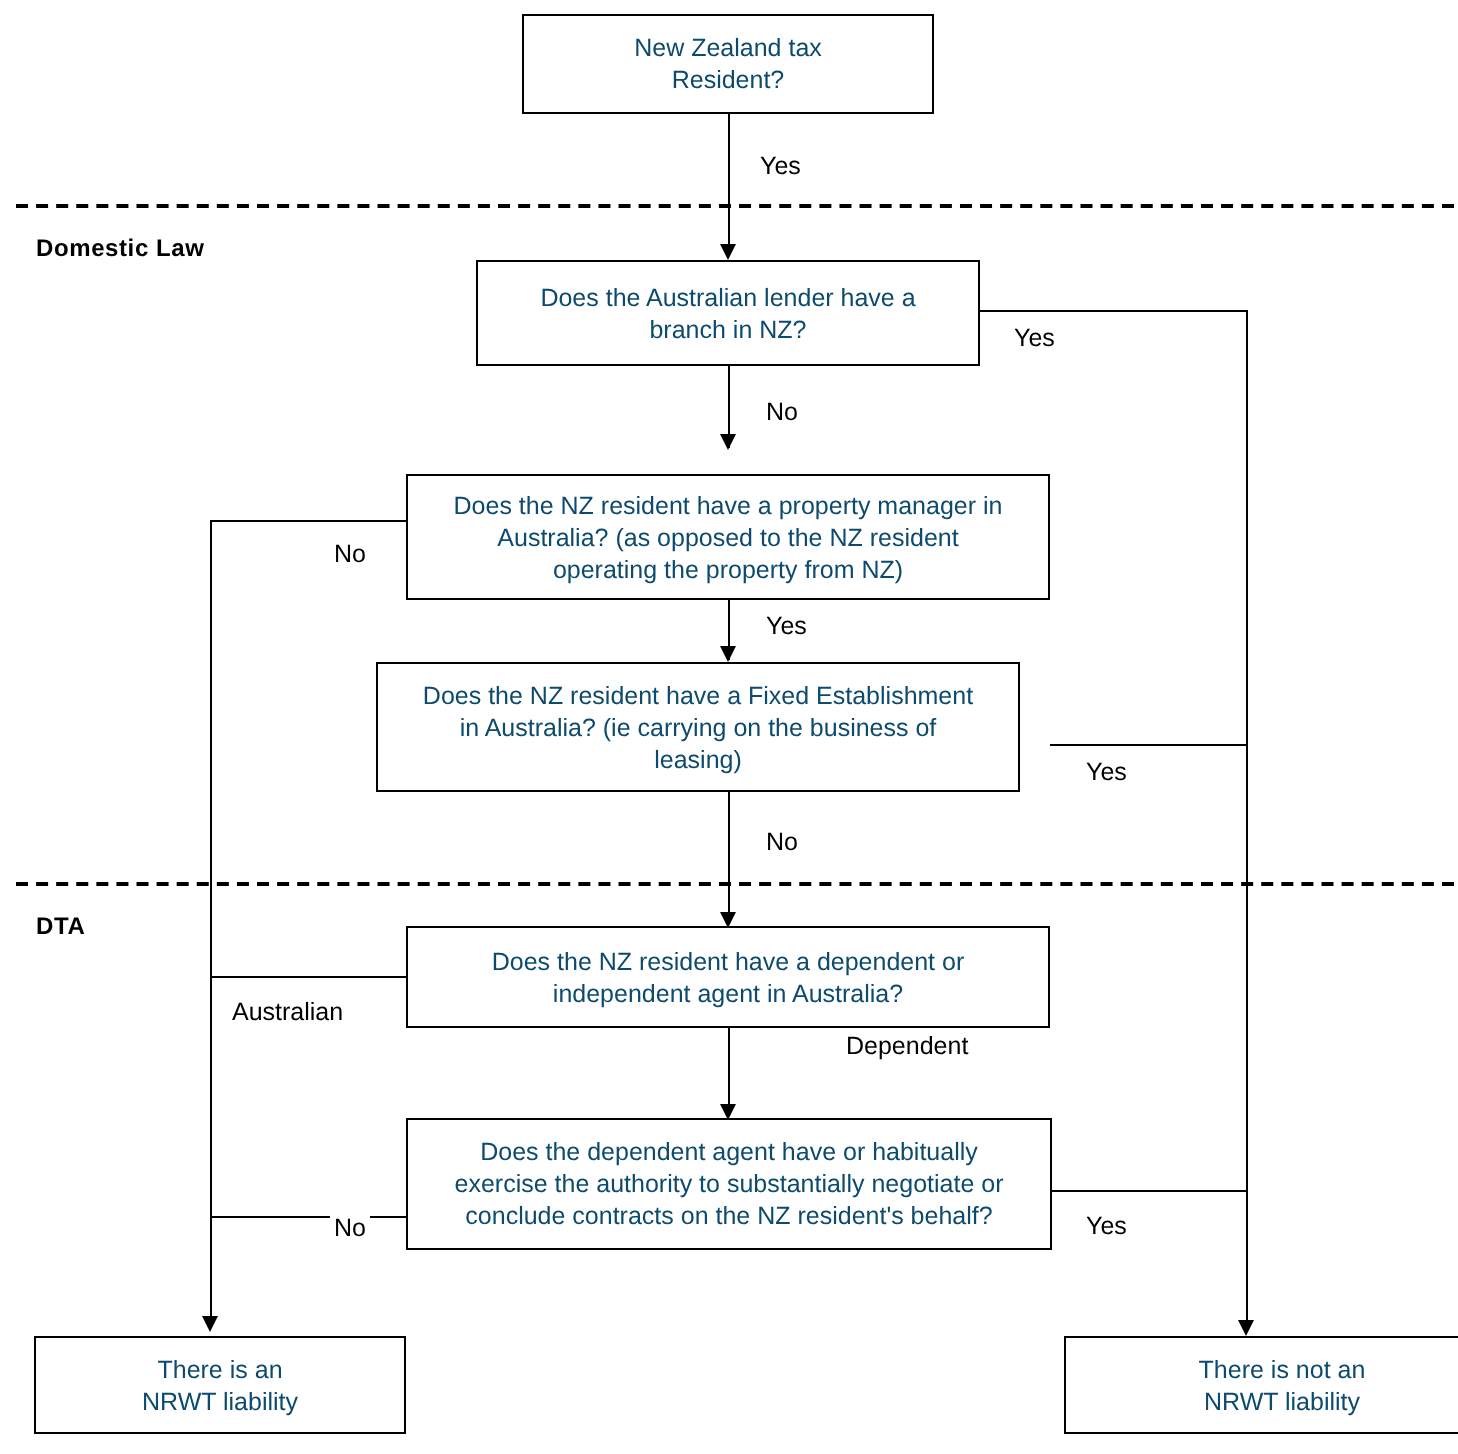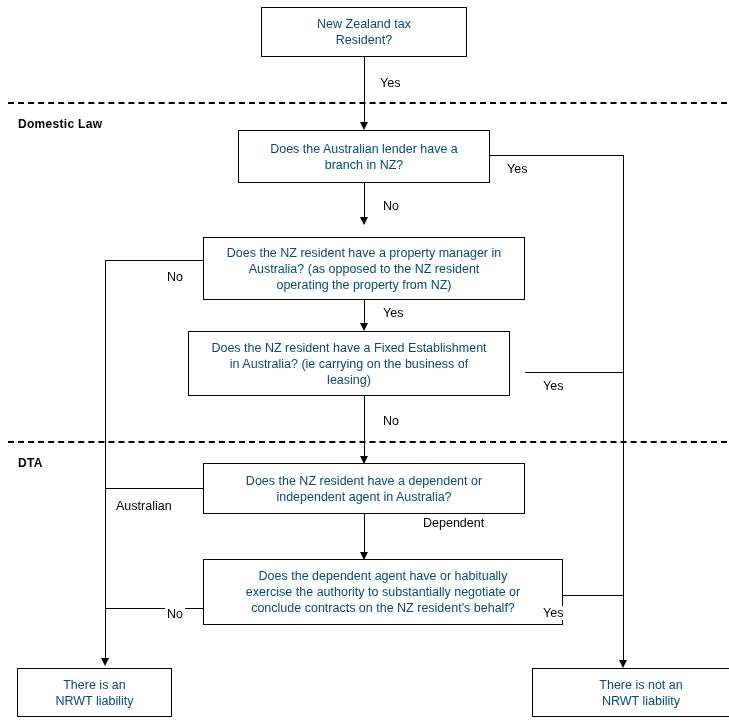--- a/index.html
+++ b/index.html
@@ -139,29 +139,29 @@
     </span>
   </div>
 
   <div class="node" style="left:203px;top:463px;width:322px;height:51px;">
     <span>
       <span>Does the NZ resident have a dependent or</span>
       <span>independent agent in Australia?</span>
     </span>
   </div>
 
-  <div class="node" style="left:203px;top:559px;width:360px;height:66px;">
+  <div class="node" style="left:203px;top:559px;width:323px;height:66px;">
     <span>
       <span>Does the dependent agent have or habitually</span>
       <span>exercise the authority to substantially negotiate or</span>
       <span>conclude contracts on the NZ resident's behalf?</span>
     </span>
   </div>
 
-  <div class="node" style="left:17px;top:668px;width:155px;height:49px;">
+  <div class="node" style="left:17px;top:668px;width:186px;height:49px;">
     <span>
       <span>There is an</span>
       <span>NRWT liability</span>
     </span>
   </div>
 
   <div class="node" style="left:532px;top:668px;width:218px;height:49px;">
     <span>
       <span>There is not an</span>
       <span>NRWT liability</span>

